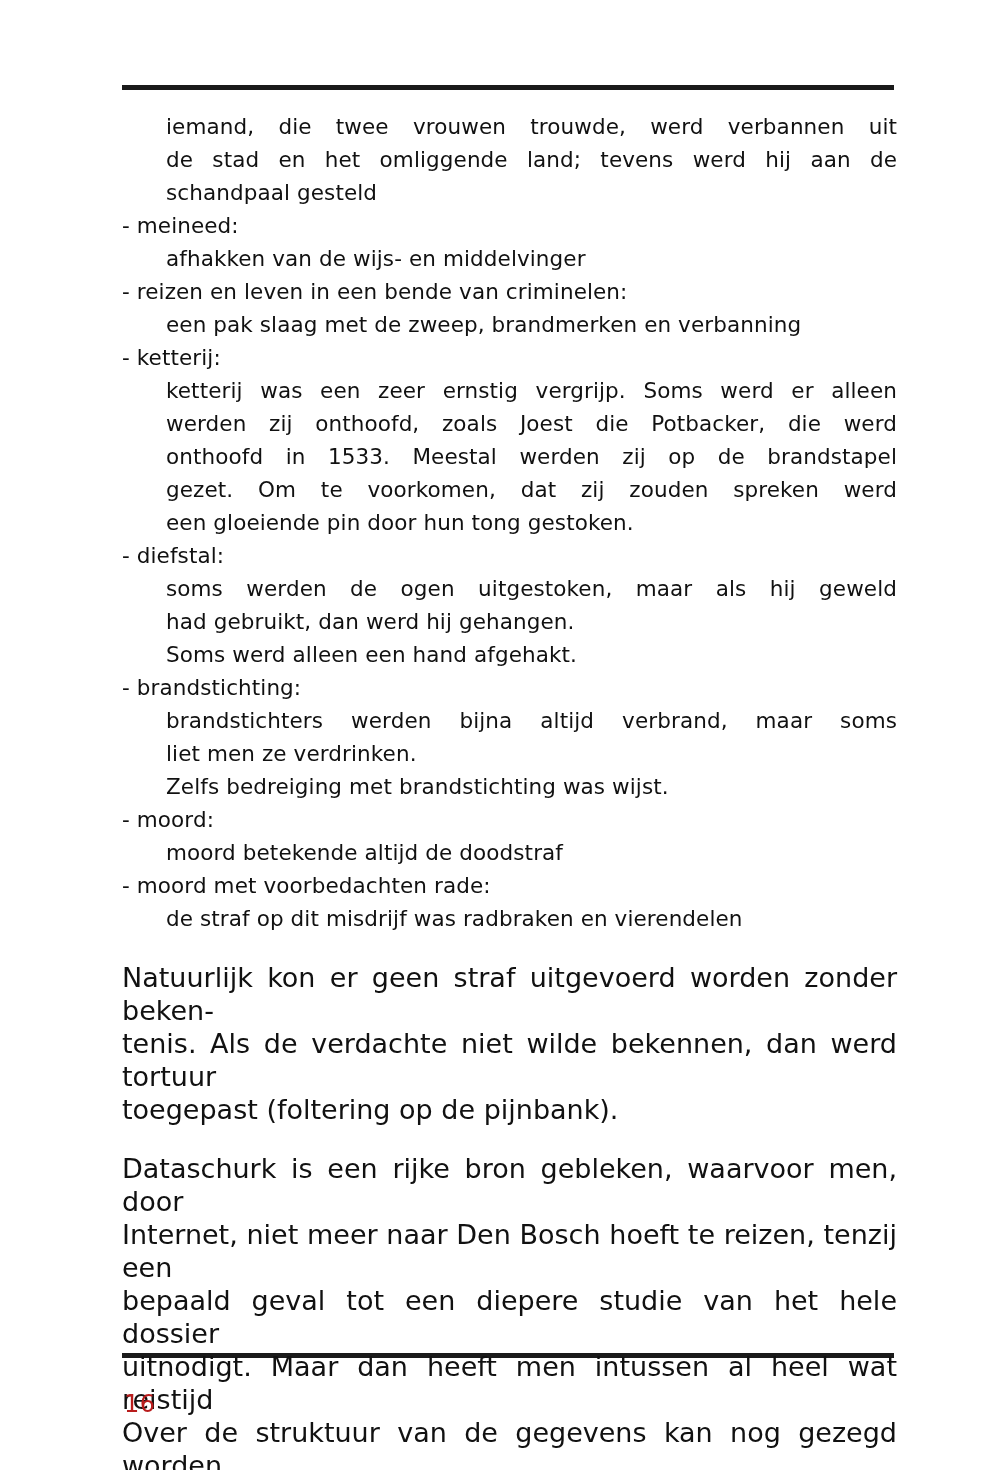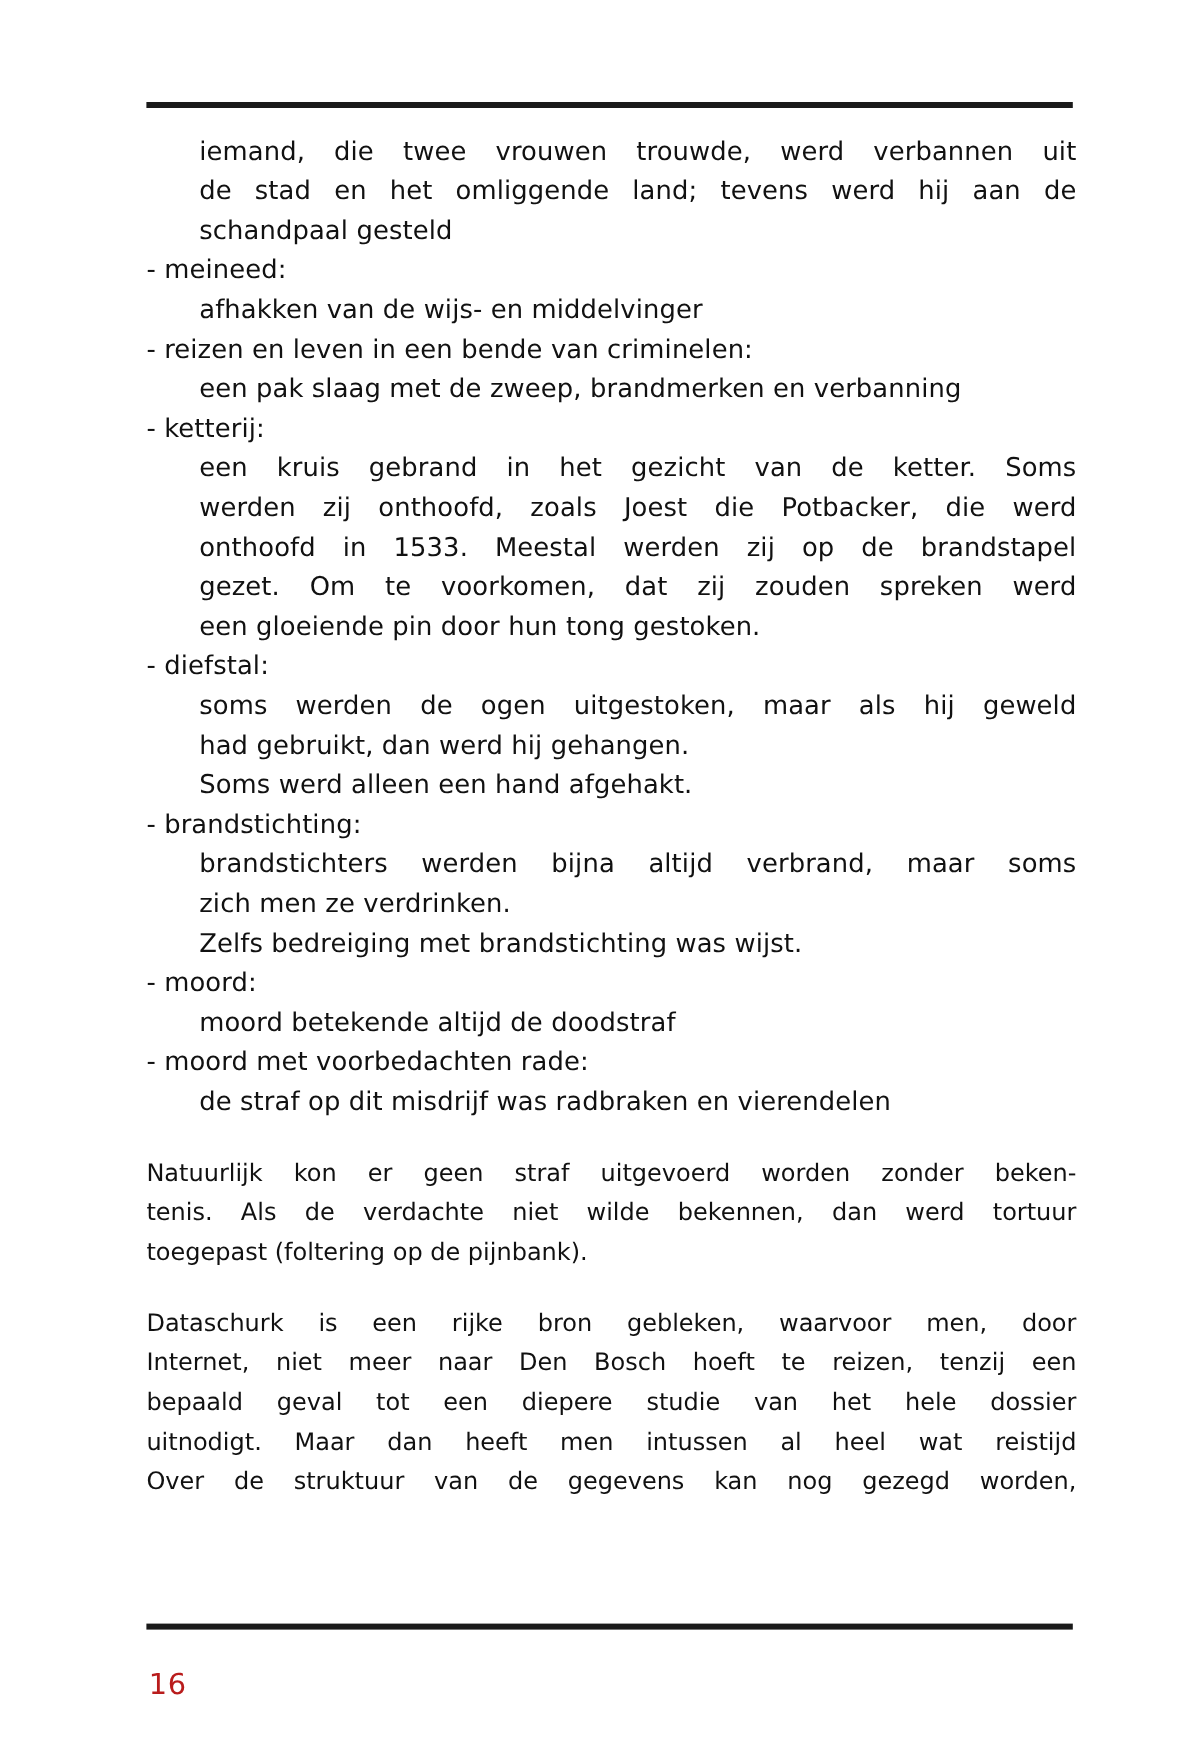--- a/index.html
+++ b/index.html
@@ -47,21 +47,21 @@
   }
   .indent {
     padding-left: 44px;
   }
   .dash {
     padding-left: 0px;
   }
   .gap-md { height: 26px; }
 
   .para {
-    font-size: 20px;
+    font-size: 27px;
     line-height: 33px;
   }
 
   .folio {
     position: absolute;
     left: 124px;
     top: 1390px;
     font-size: 24px;
     color: #b91c1c;
     letter-spacing: 0.5px;
@@ -100,38 +100,38 @@
       <span class="line indent j-last">afhakken van de wijs- en middelvinger</span>
     </div>
 
     <div>
       <span class="line dash">- reizen en leven in een bende van criminelen:</span>
       <span class="line indent j-last">een pak slaag met de zweep, brandmerken en verbanning</span>
     </div>
 
     <div>
       <span class="line dash">- ketterij:</span>
-      <span class="line indent j-line">een kruis gebrand in het gezicht van de ketter. Soms</span>
+      <span class="line indent j-line">ketterij was een zeer ernstig vergrijp. Soms werd er alleen</span>
       <span class="line indent j-line">werden zij onthoofd, zoals Joest die Potbacker, die werd</span>
       <span class="line indent j-line">onthoofd in 1533. Meestal werden zij op de brandstapel</span>
       <span class="line indent j-line">gezet. Om te voorkomen, dat zij zouden spreken werd</span>
       <span class="line indent j-last">een gloeiende pin door hun tong gestoken.</span>
     </div>
 
     <div>
       <span class="line dash">- diefstal:</span>
       <span class="line indent j-line">soms werden de ogen uitgestoken, maar als hij geweld</span>
       <span class="line indent j-last">had gebruikt, dan werd hij gehangen.</span>
       <span class="line indent j-last">Soms werd alleen een hand afgehakt.</span>
     </div>
 
     <div>
       <span class="line dash">- brandstichting:</span>
       <span class="line indent j-line">brandstichters werden bijna altijd verbrand, maar soms</span>
-      <span class="line indent j-last">zich men ze verdrinken.</span>
+      <span class="line indent j-last">liet men ze verdrinken.</span>
       <span class="line indent j-last">Zelfs bedreiging met brandstichting was wijst.</span>
     </div>
 
     <div>
       <span class="line dash">- moord:</span>
       <span class="line indent j-last">moord betekende altijd de doodstraf</span>
     </div>
 
     <div>
       <span class="line dash">- moord met voorbedachten rade:</span>

